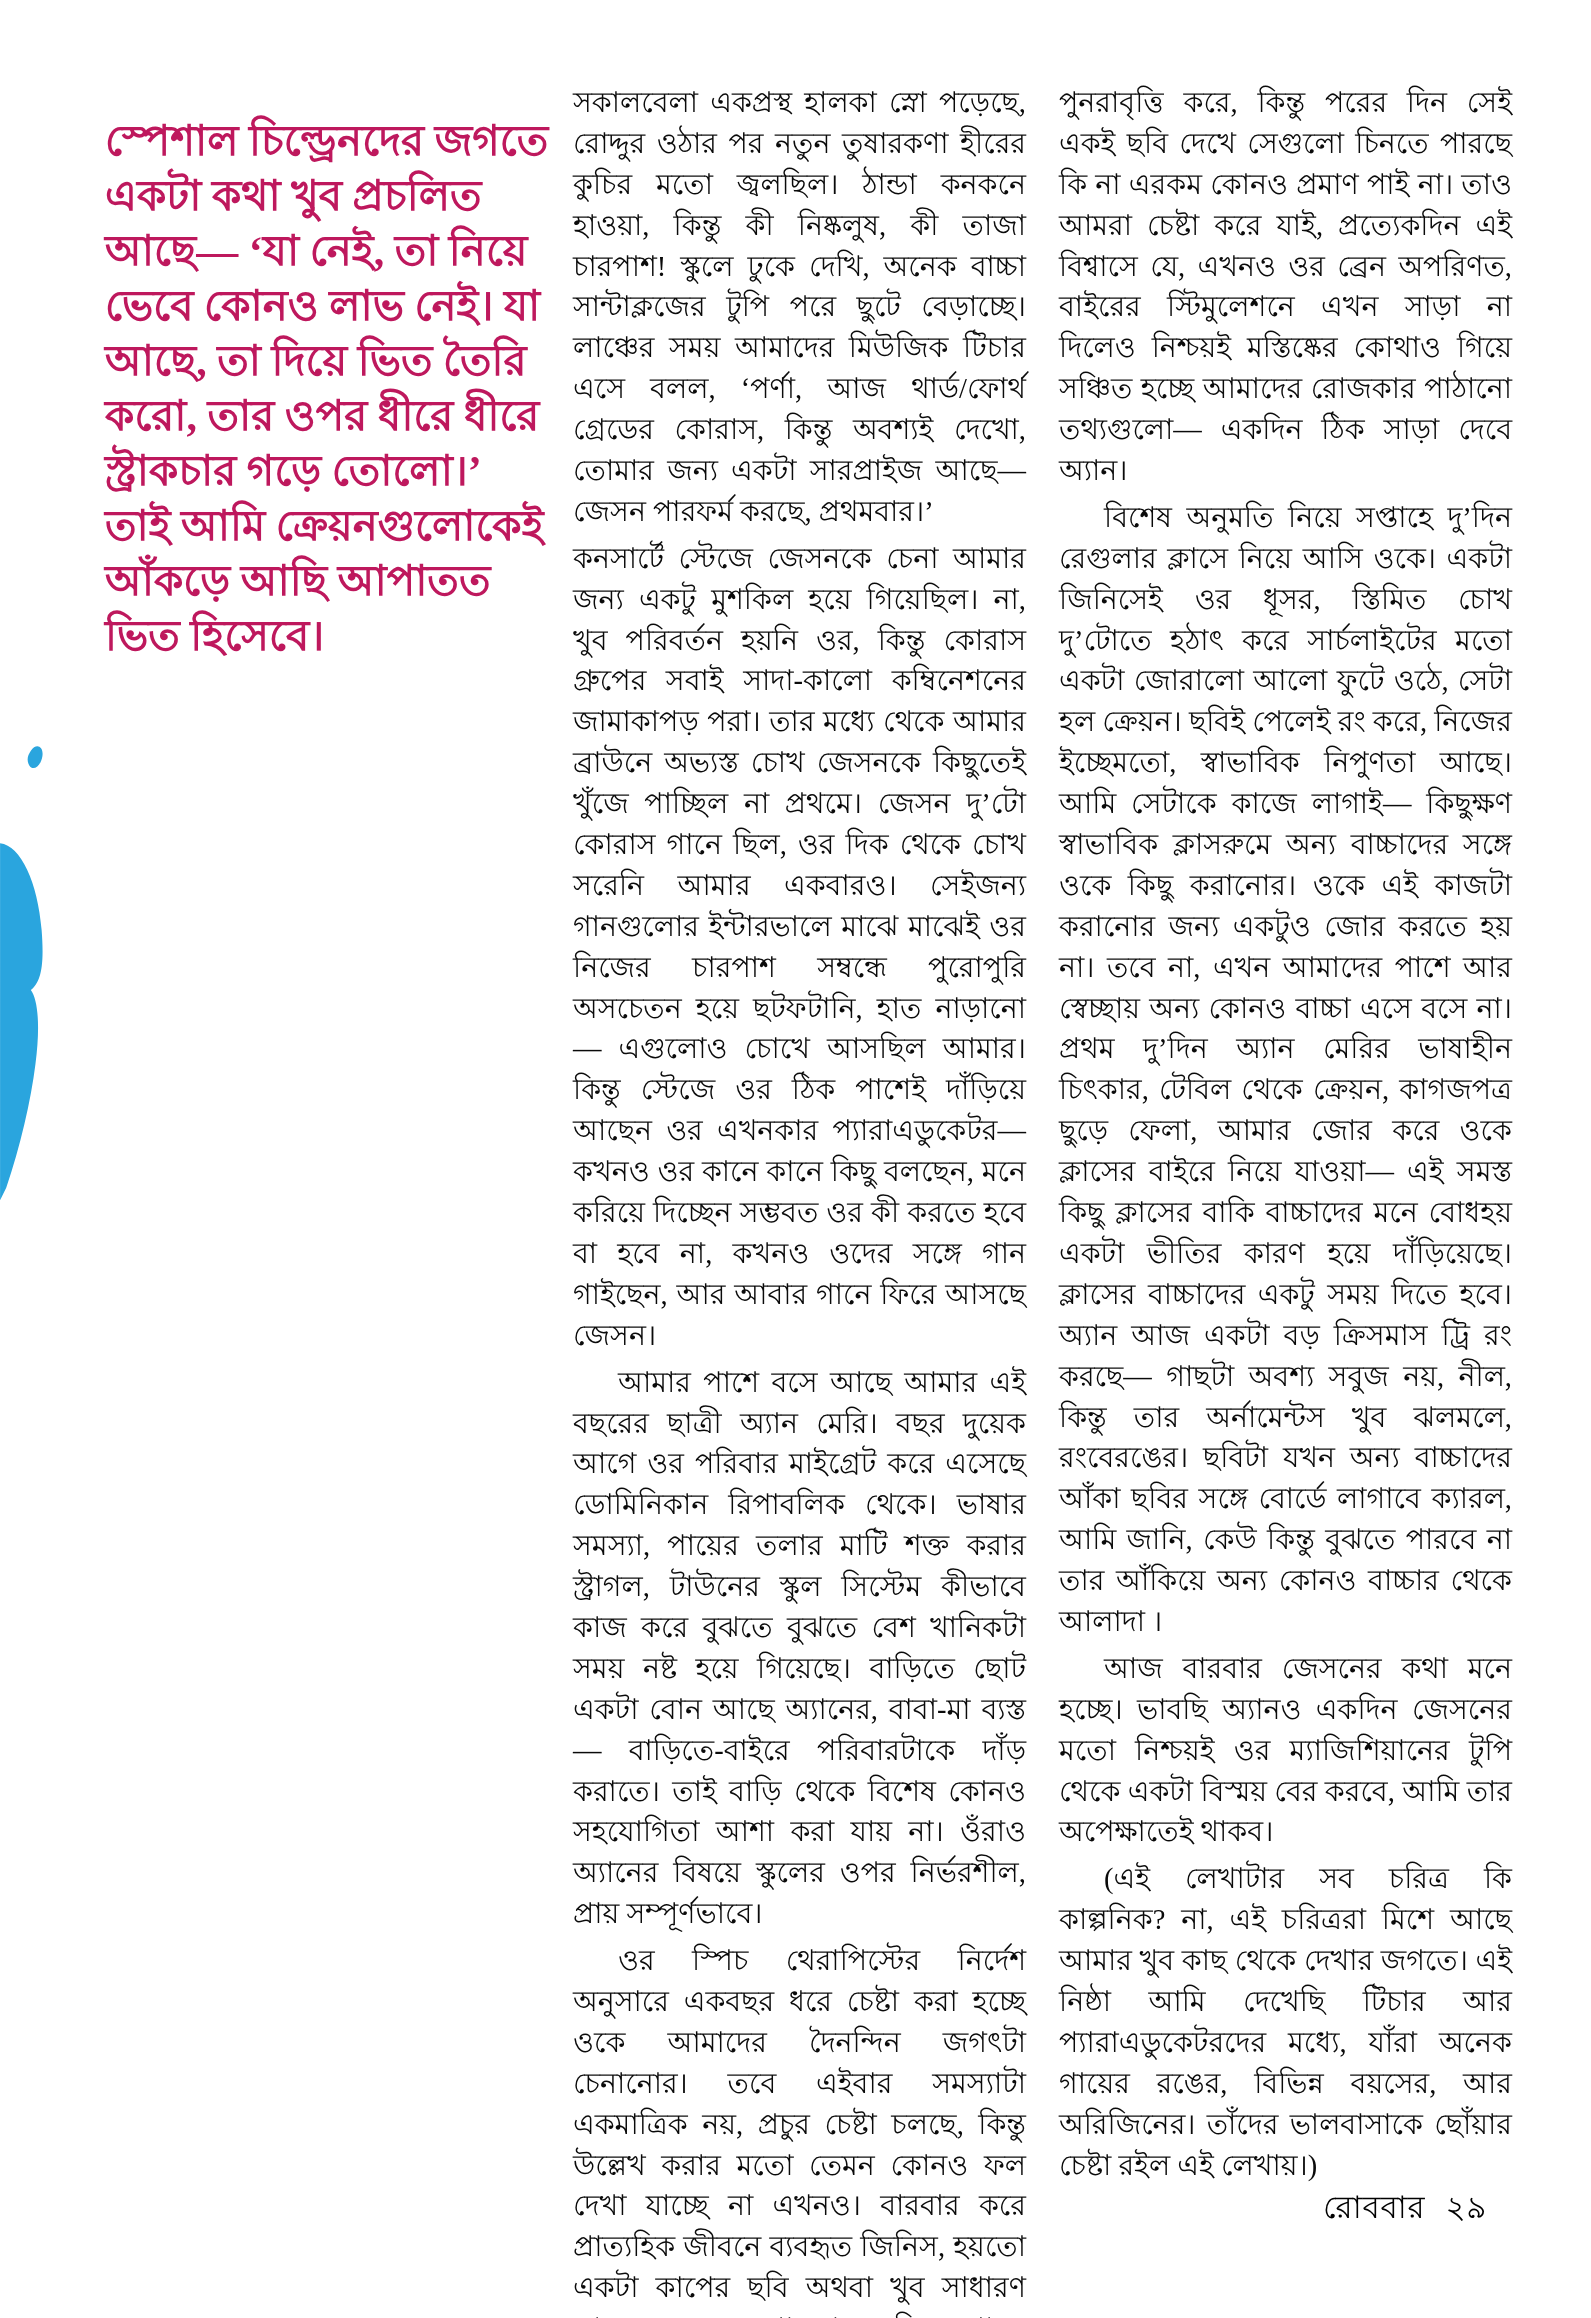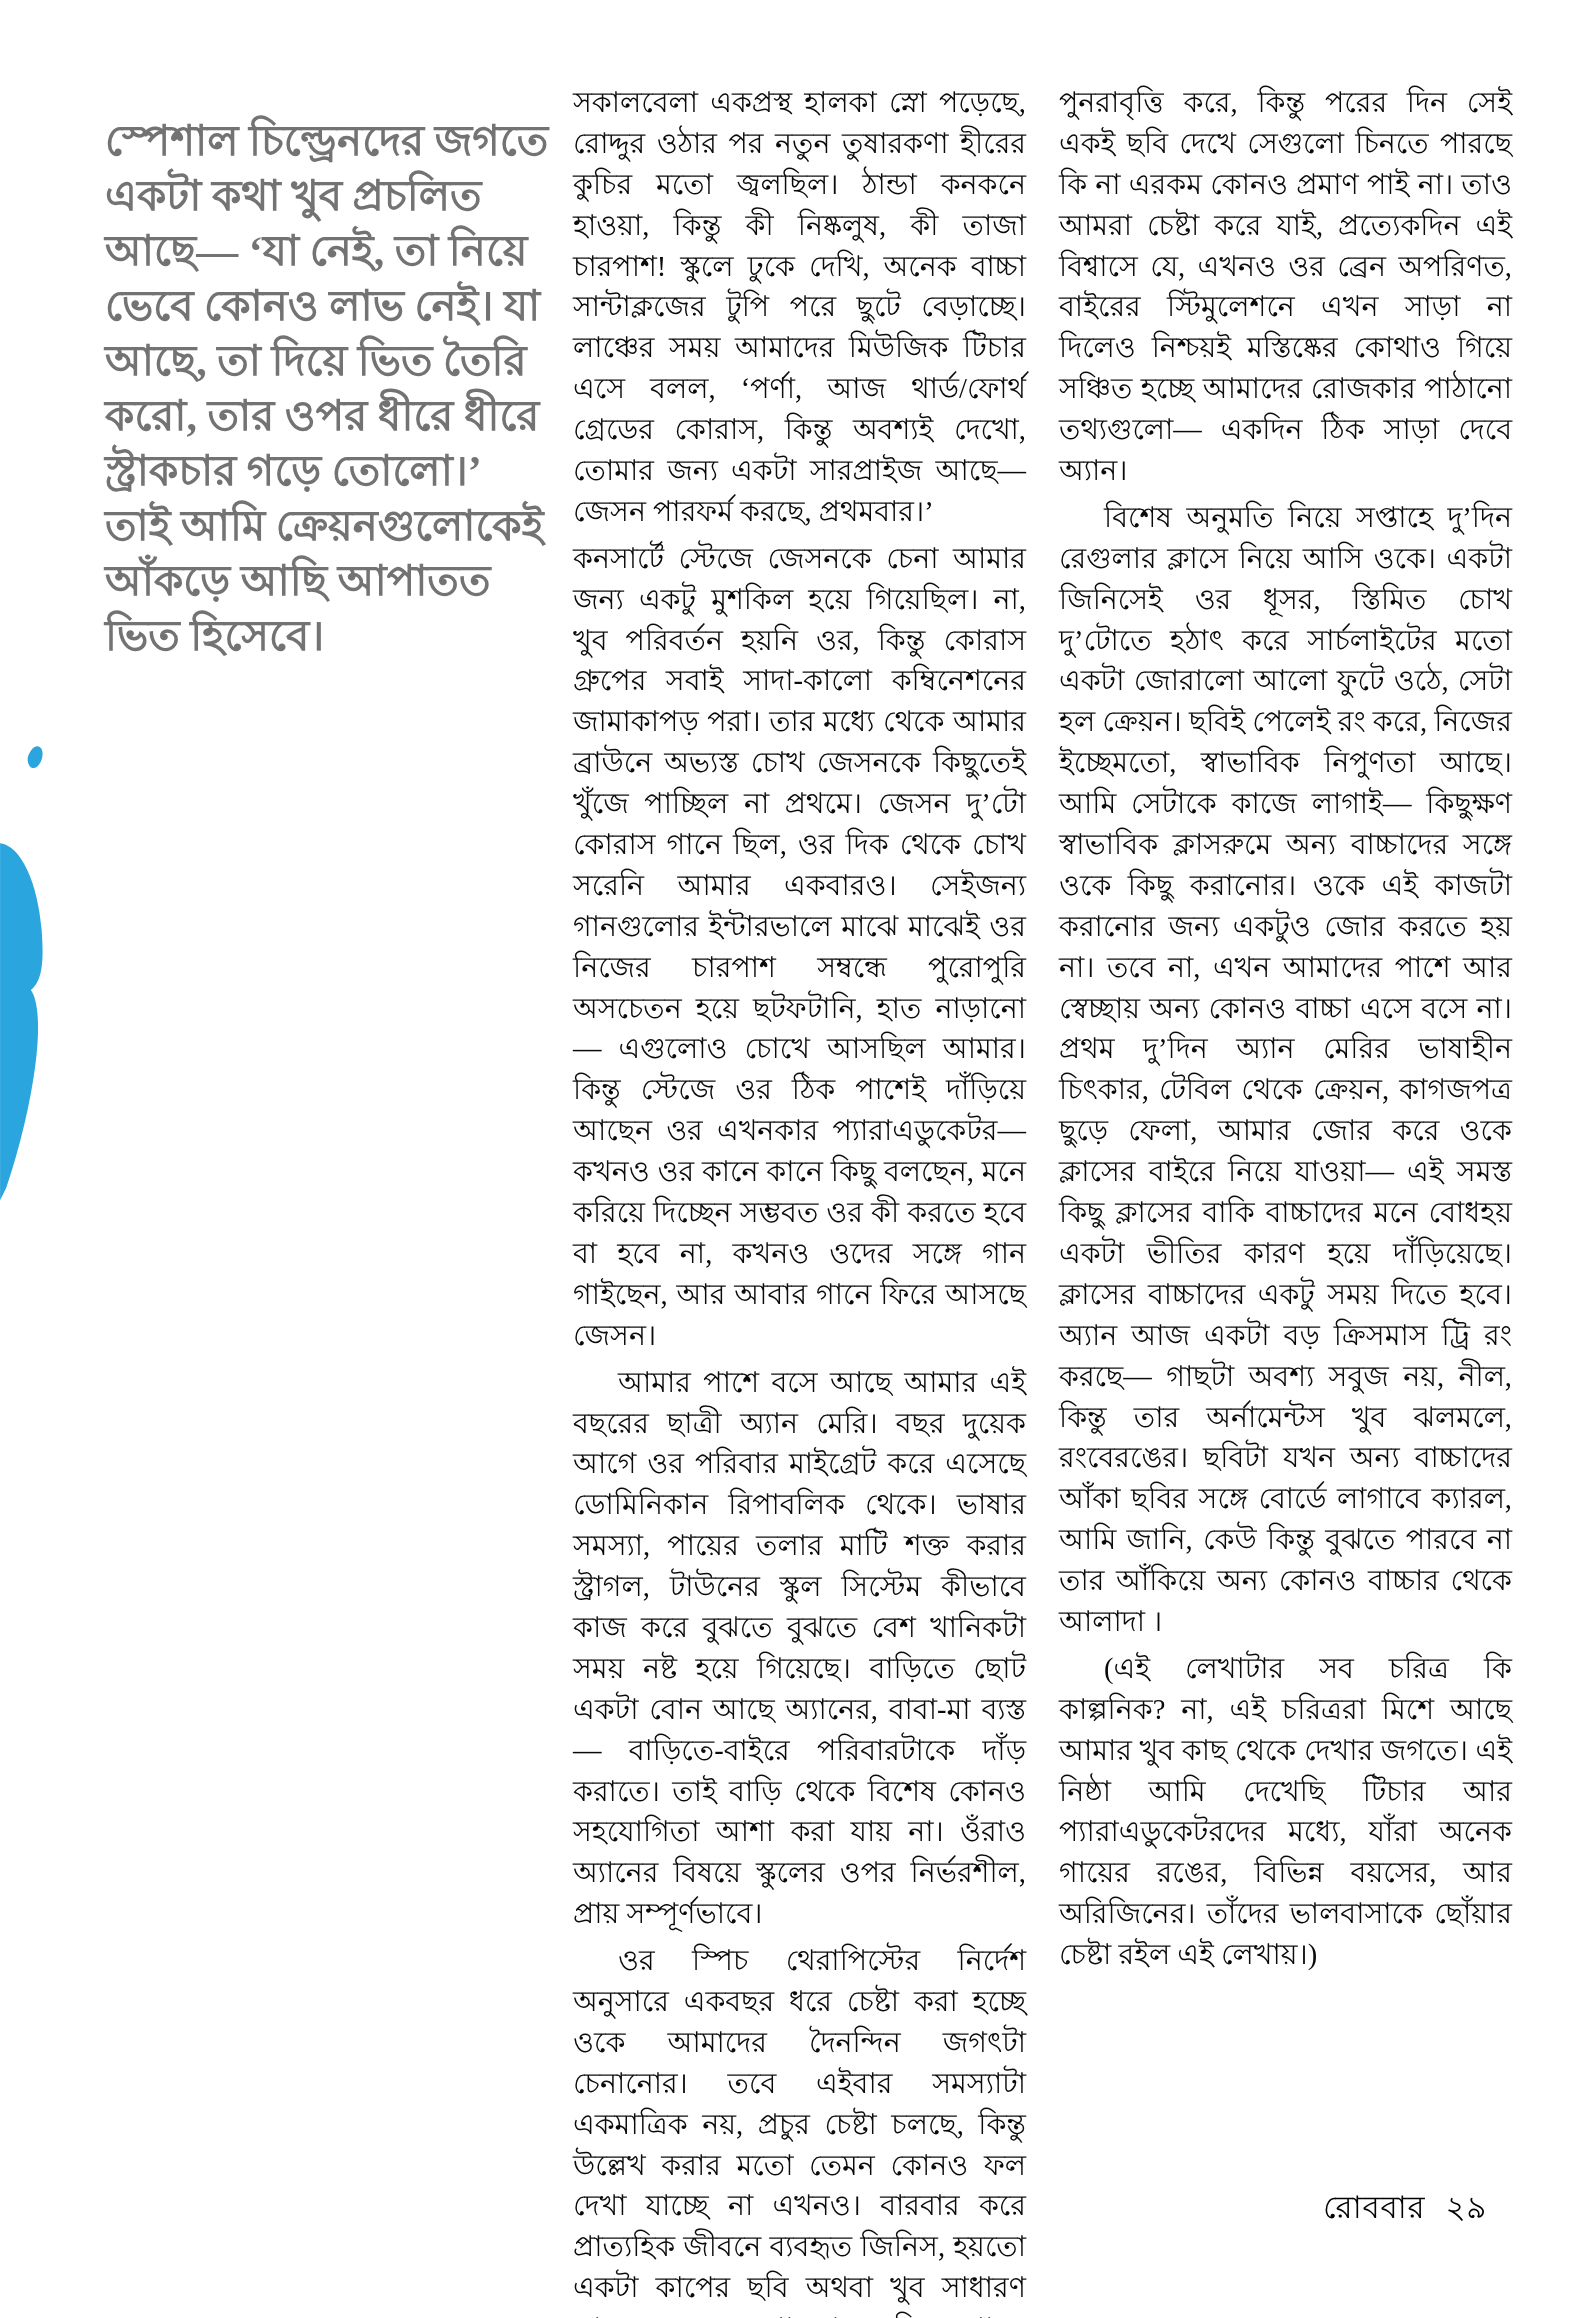--- a/index.html
+++ b/index.html
@@ -10,21 +10,21 @@
     overflow:hidden;
     font-family:"Liberation Serif","DejaVu Serif",serif;
     color:#0a0a0a;
   }
   .pullquote{
     position:absolute;
     left:105px;top:114px;width:445px;
     font-size:42px;line-height:1.31;
     font-weight:700;
     text-align:left;
-    color:#737373;
+    color:#be185d;
   }
   .bodycol{
     position:absolute;top:77px;width:465px;
     font-size:28.5px;line-height:1.435;
     text-align:justify;
   }
   .col1{left:567px;}
   .col2{left:1053px;}
   .bodycol p{margin:6px;padding:0;}
   .bodycol p.indent{text-indent:45px;}
@@ -58,20 +58,21 @@
   <div class="bodycol col1">
       <p class="">সকালবেলা একপ্রস্থ হালকা স্নো পড়েছে, রোদ্দুর ওঠার পর নতুন তুষারকণা হীরের কুচির মতো জ্বলছিল। ঠান্ডা কনকনে হাওয়া, কিন্তু কী নিষ্কলুষ, কী তাজা চারপাশ! স্কুলে ঢুকে দেখি, অনেক বাচ্চা সান্টাক্লজের টুপি পরে ছুটে বেড়াচ্ছে। লাঞ্চের সময় আমাদের মিউজিক টিচার এসে বলল, ‘পর্ণা, আজ থার্ড/ফোর্থ গ্রেডের কোরাস, কিন্তু অবশ্যই দেখো, তোমার জন্য একটা সারপ্রাইজ আছে— জেসন পারফর্ম করছে, প্রথমবার।’</p>
       <p class="">কনসার্টে স্টেজে জেসনকে চেনা আমার জন্য একটু মুশকিল হয়ে গিয়েছিল। না, খুব পরিবর্তন হয়নি ওর, কিন্তু কোরাস গ্রুপের সবাই সাদা-কালো কম্বিনেশনের জামাকাপড় পরা। তার মধ্যে থেকে আমার ব্রাউনে অভ্যস্ত চোখ জেসনকে কিছুতেই খুঁজে পাচ্ছিল না প্রথমে। জেসন দু’টো কোরাস গানে ছিল, ওর দিক থেকে চোখ সরেনি আমার একবারও। সেইজন্য গানগুলোর ইন্টারভালে মাঝে মাঝেই ওর নিজের চারপাশ সম্বন্ধে পুরোপুরি অসচেতন হয়ে ছটফটানি, হাত নাড়ানো— এগুলোও চোখে আসছিল আমার। কিন্তু স্টেজে ওর ঠিক পাশেই দাঁড়িয়ে আছেন ওর এখনকার প্যারাএডুকেটর— কখনও ওর কানে কানে কিছু বলছেন, মনে করিয়ে দিচ্ছেন সম্ভবত ওর কী করতে হবে বা হবে না, কখনও ওদের সঙ্গে গান গাইছেন, আর আবার গানে ফিরে আসছে জেসন।</p>
       <p class="indent">আমার পাশে বসে আছে আমার এই বছরের ছাত্রী অ্যান মেরি। বছর দুয়েক আগে ওর পরিবার মাইগ্রেট করে এসেছে ডোমিনিকান রিপাবলিক থেকে। ভাষার সমস্যা, পায়ের তলার মাটি শক্ত করার স্ট্রাগল, টাউনের স্কুল সিস্টেম কীভাবে কাজ করে বুঝতে বুঝতে বেশ খানিকটা সময় নষ্ট হয়ে গিয়েছে। বাড়িতে ছোট একটা বোন আছে অ্যানের, বাবা-মা ব্যস্ত— বাড়িতে-বাইরে পরিবারটাকে দাঁড় করাতে। তাই বাড়ি থেকে বিশেষ কোনও সহযোগিতা আশা করা যায় না। ওঁরাও অ্যানের বিষয়ে স্কুলের ওপর নির্ভরশীল, প্রায় সম্পূর্ণভাবে।</p>
       <p class="indent">ওর স্পিচ থেরাপিস্টের নির্দেশ অনুসারে একবছর ধরে চেষ্টা করা হচ্ছে ওকে আমাদের দৈনন্দিন জগৎটা চেনানোর। তবে এইবার সমস্যাটা একমাত্রিক নয়, প্রচুর চেষ্টা চলছে, কিন্তু উল্লেখ করার মতো তেমন কোনও ফল দেখা যাচ্ছে না এখনও। বারবার করে প্রাত্যহিক জীবনে ব্যবহৃত জিনিস, হয়তো একটা কাপের ছবি অথবা খুব সাধারণ কাজ— যেমন, খাওয়ার ছবি দেখালে যদিও বা অনেক কষ্টে শব্দগুলোর</p>
     </div>
 
   <div class="bodycol col2">
       <p class="">পুনরাবৃত্তি করে, কিন্তু পরের দিন সেই একই ছবি দেখে সেগুলো চিনতে পারছে কি না এরকম কোনও প্রমাণ পাই না। তাও আমরা চেষ্টা করে যাই, প্রত্যেকদিন এই বিশ্বাসে যে, এখনও ওর ব্রেন অপরিণত, বাইরের স্টিমুলেশনে এখন সাড়া না দিলেও নিশ্চয়ই মস্তিষ্কের কোথাও গিয়ে সঞ্চিত হচ্ছে আমাদের রোজকার পাঠানো তথ্যগুলো— একদিন ঠিক সাড়া দেবে অ্যান।</p>
       <p class="indent">বিশেষ অনুমতি নিয়ে সপ্তাহে দু’দিন রেগুলার ক্লাসে নিয়ে আসি ওকে। একটা জিনিসেই ওর ধূসর, স্তিমিত চোখ দু’টোতে হঠাৎ করে সার্চলাইটের মতো একটা জোরালো আলো ফুটে ওঠে, সেটা হল ক্রেয়ন। ছবিই পেলেই রং করে, নিজের ইচ্ছেমতো, স্বাভাবিক নিপুণতা আছে। আমি সেটাকে কাজে লাগাই— কিছুক্ষণ স্বাভাবিক ক্লাসরুমে অন্য বাচ্চাদের সঙ্গে ওকে কিছু করানোর। ওকে এই কাজটা করানোর জন্য একটুও জোর করতে হয় না। তবে না, এখন আমাদের পাশে আর স্বেচ্ছায় অন্য কোনও বাচ্চা এসে বসে না। প্রথম দু’দিন অ্যান মেরির ভাষাহীন চিৎকার, টেবিল থেকে ক্রেয়ন, কাগজপত্র ছুড়ে ফেলা, আমার জোর করে ওকে ক্লাসের বাইরে নিয়ে যাওয়া— এই সমস্ত কিছু ক্লাসের বাকি বাচ্চাদের মনে বোধহয় একটা ভীতির কারণ হয়ে দাঁড়িয়েছে। ক্লাসের বাচ্চাদের একটু সময় দিতে হবে। অ্যান আজ একটা বড় ক্রিসমাস ট্রি রং করছে— গাছটা অবশ্য সবুজ নয়, নীল, কিন্তু তার অর্নামেন্টস খুব ঝলমলে, রংবেরঙের। ছবিটা যখন অন্য বাচ্চাদের আঁকা ছবির সঙ্গে বোর্ডে লাগাবে ক্যারল, আমি জানি, কেউ কিন্তু বুঝতে পারবে না তার আঁকিয়ে অন্য কোনও বাচ্চার থেকে আলাদা ।</p>
+      <p class="indent">আজ বারবার জেসনের কথা মনে হচ্ছে। ভাবছি অ্যানও একদিন জেসনের মতো নিশ্চয়ই ওর ম্যাজিশিয়ানের টুপি থেকে একটা বিস্ময় বের করবে, আমি তার অপেক্ষাতেই থাকব।</p>
       <p class="indent">(এই লেখাটার সব চরিত্র কি কাল্পনিক? না, এই চরিত্ররা মিশে আছে আমার খুব কাছ থেকে দেখার জগতে। এই নিষ্ঠা আমি দেখেছি টিচার আর প্যারাএডুকেটরদের মধ্যে, যাঁরা অনেক গায়ের রঙের, বিভিন্ন বয়সের, আর অরিজিনের। তাঁদের ভালবাসাকে ছোঁয়ার চেষ্টা রইল এই লেখায়।)</p>
     </div>
 
   <div class="footer">
     <span>রোববার</span><span class="num">২৯</span>
   </div>
 
 </div>
 
 

